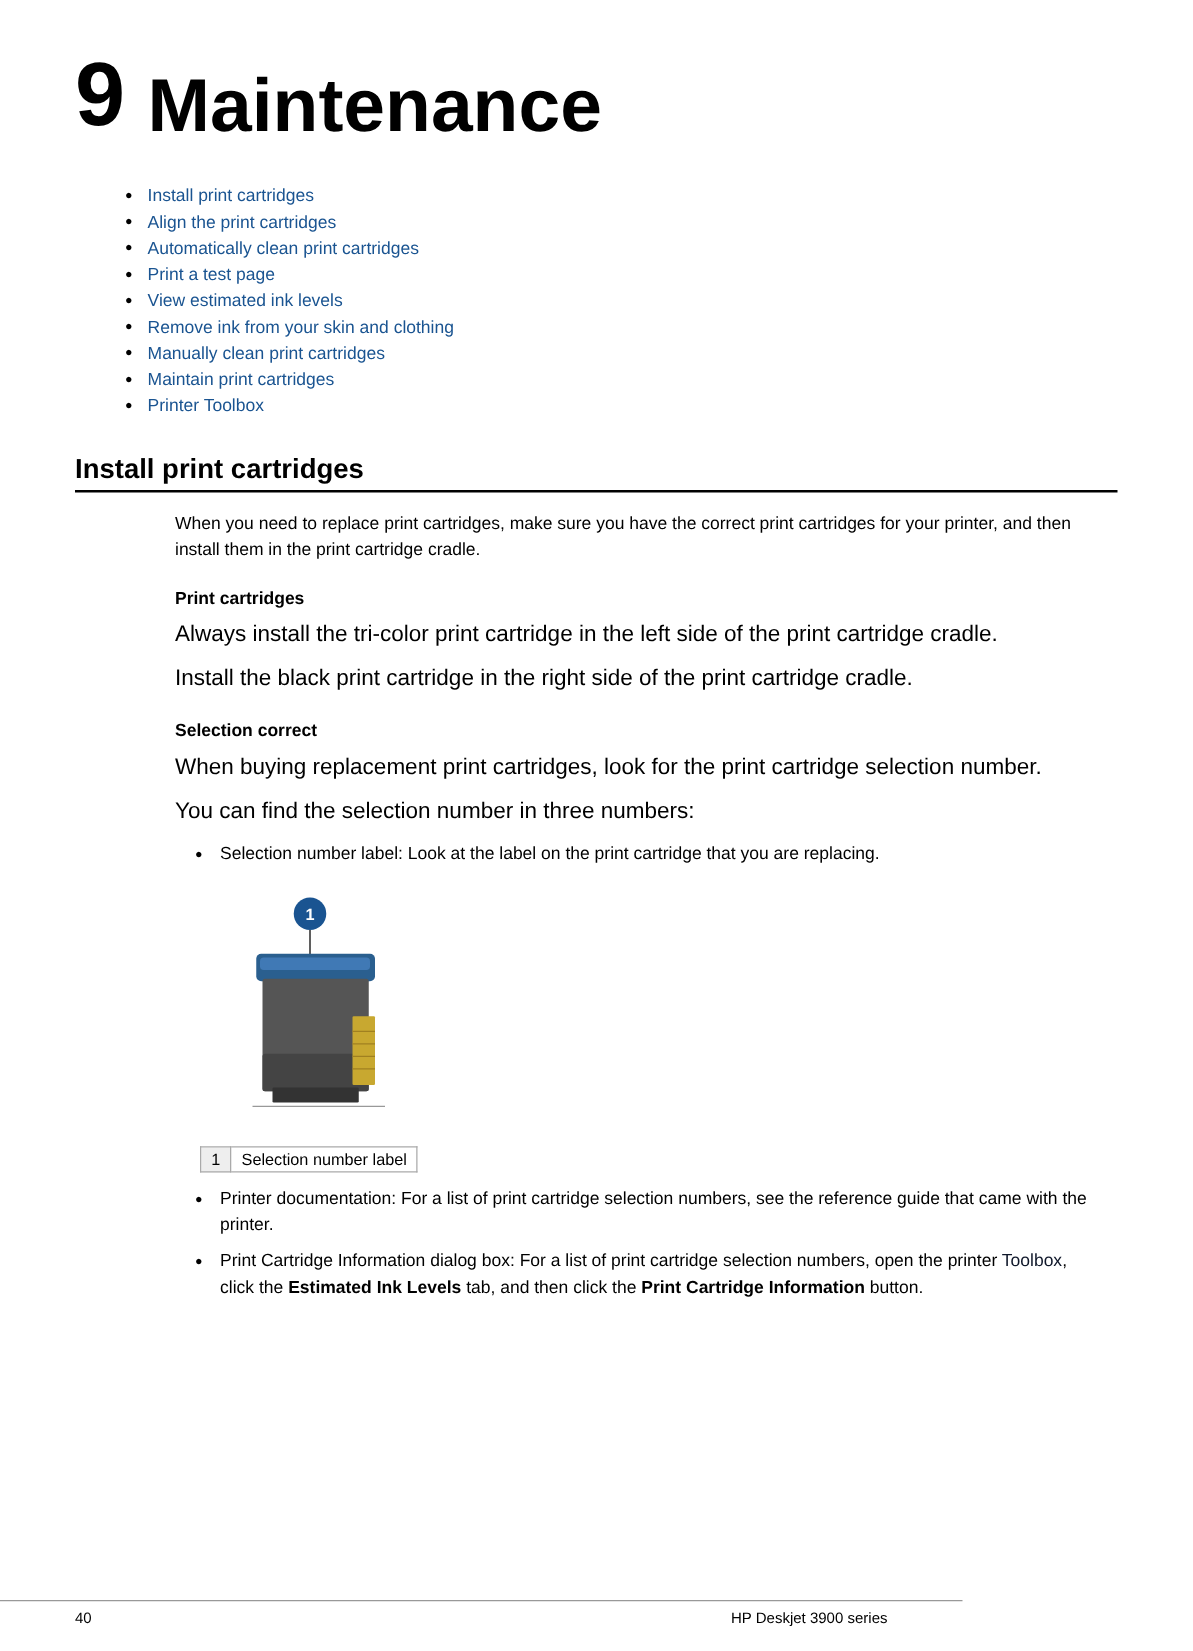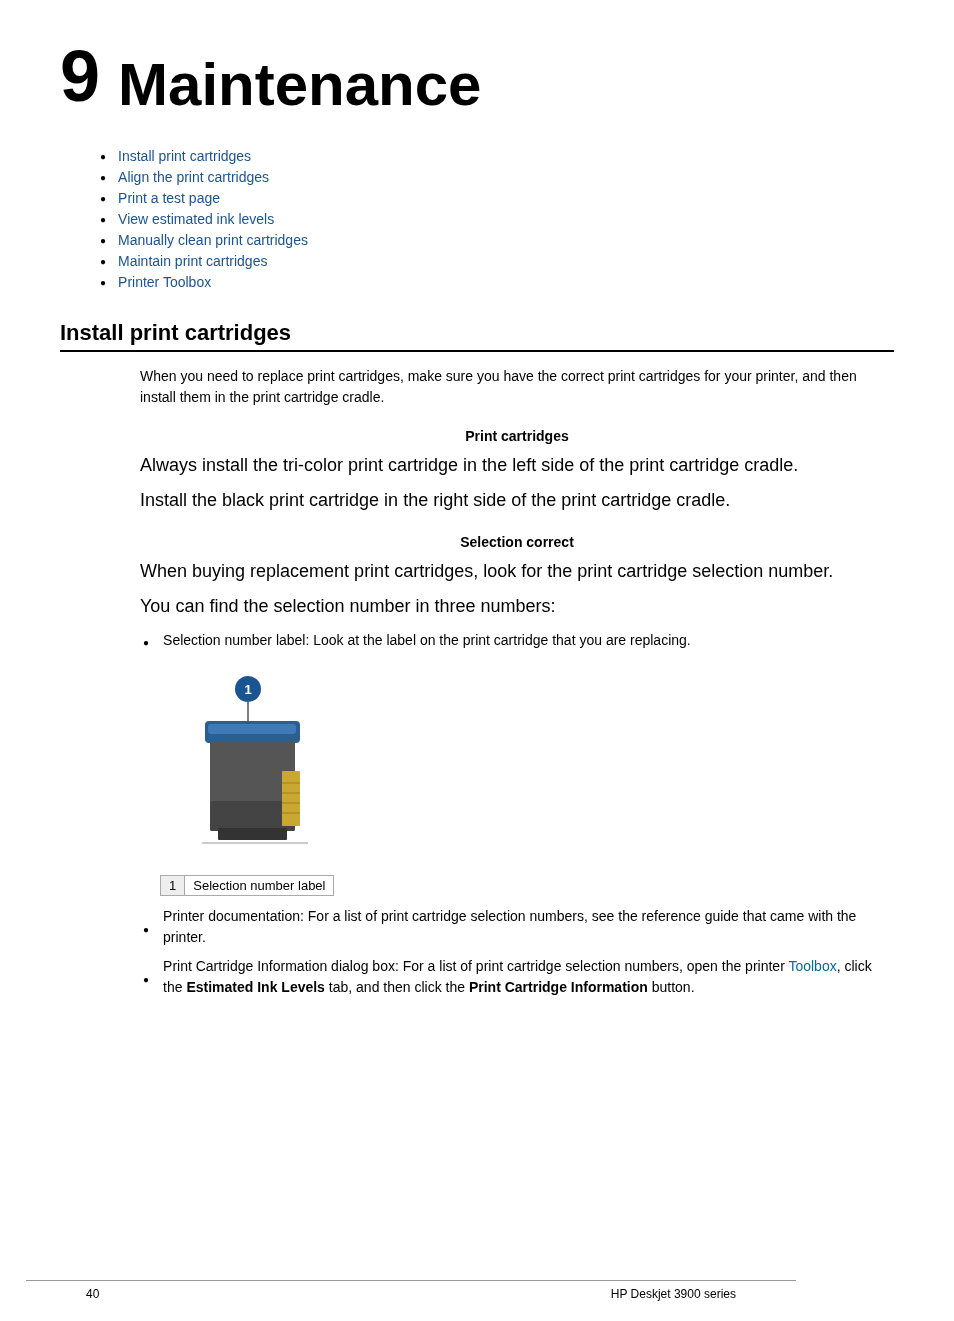--- a/index.html
+++ b/index.html
@@ -79,38 +79,37 @@
       font-size: 14px;
       line-height: 1.5;
       margin-bottom: 20px;
     }
 
     .subsection-title {
       font-weight: bold;
       font-size: 14px;
       margin-bottom: 8px;
       margin-top: 20px;
-      text-align: center;
     }
 
     .subsection-body {
       font-size: 18px;
       line-height: 1.5;
       margin-bottom: 8px;
     }
 
     .sub-list {
       list-style: none;
       margin: 10px 0 10px 0;
     }
 
     .sub-list li {
       display: flex;
-      align-items: center;
-      margin: 8px 3px;
+      align-items: flex-start;
+      margin: 8px 16px;
       font-size: 14px;
       line-height: 1.5;
     }
 
     .sub-list li::before {
       content: "●";
       color: #000;
       font-size: 10px;
       margin-right: 14px;
       margin-top: 4px;
@@ -151,49 +150,54 @@
       bottom: 20px;
       left: 0;
       width: 770px;
       display: flex;
       justify-content: space-between;
       padding: 0 60px;
       font-size: 12px;
       color: #000;
       border-top: 1px solid #999;
       padding-top: 6px;
-      margin-left: 26px;
     }
 
     a.inline-link {
-      color: #0369a1;
+      color: #0f172a;
       text-decoration: none;
     }
 
   </style>
 </head>
 <body>
 
 <div class="page-header">
   <span class="chapter-number">9</span>
   <span class="chapter-title">Maintenance</span>
 </div>
 
 <ul class="toc-list">
   <li>
       <a href="#install">Install print cartridges</a>
     </li>
   <li>
       <a href="#align">Align the print cartridges</a>
     </li>
   <li>
+      <a href="#auto-clean">Automatically clean print cartridges</a>
+    </li>
+  <li>
       <a href="#test-page">Print a test page</a>
     </li>
   <li>
       <a href="#ink-levels">View estimated ink levels</a>
+    </li>
+  <li>
+      <a href="#remove-ink">Remove ink from your skin and clothing</a>
     </li>
   <li>
       <a href="#manual-clean">Manually clean print cartridges</a>
     </li>
   <li>
       <a href="#maintain">Maintain print cartridges</a>
     </li>
   <li>
       <a href="#toolbox">Printer Toolbox</a>
     </li>

